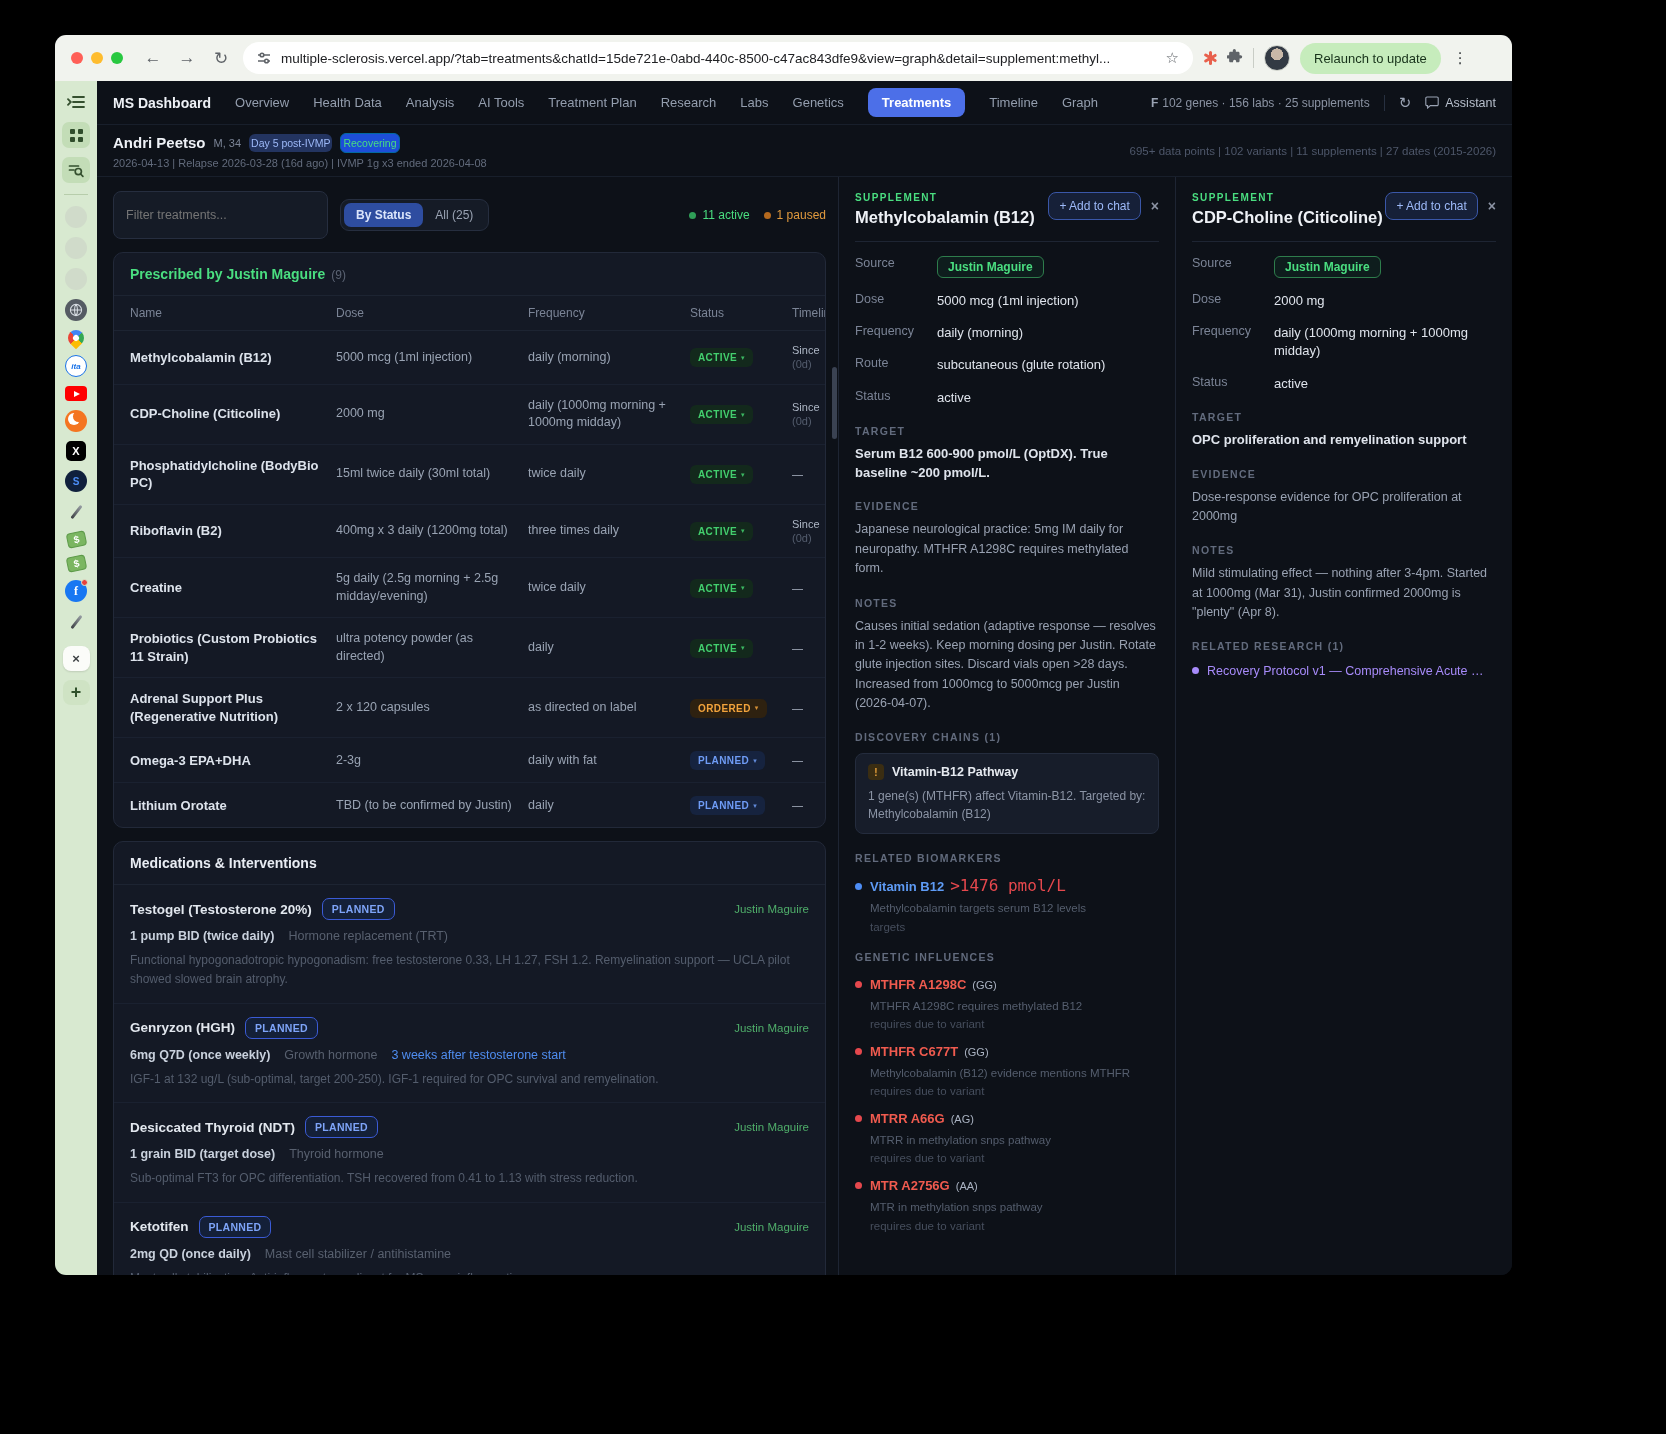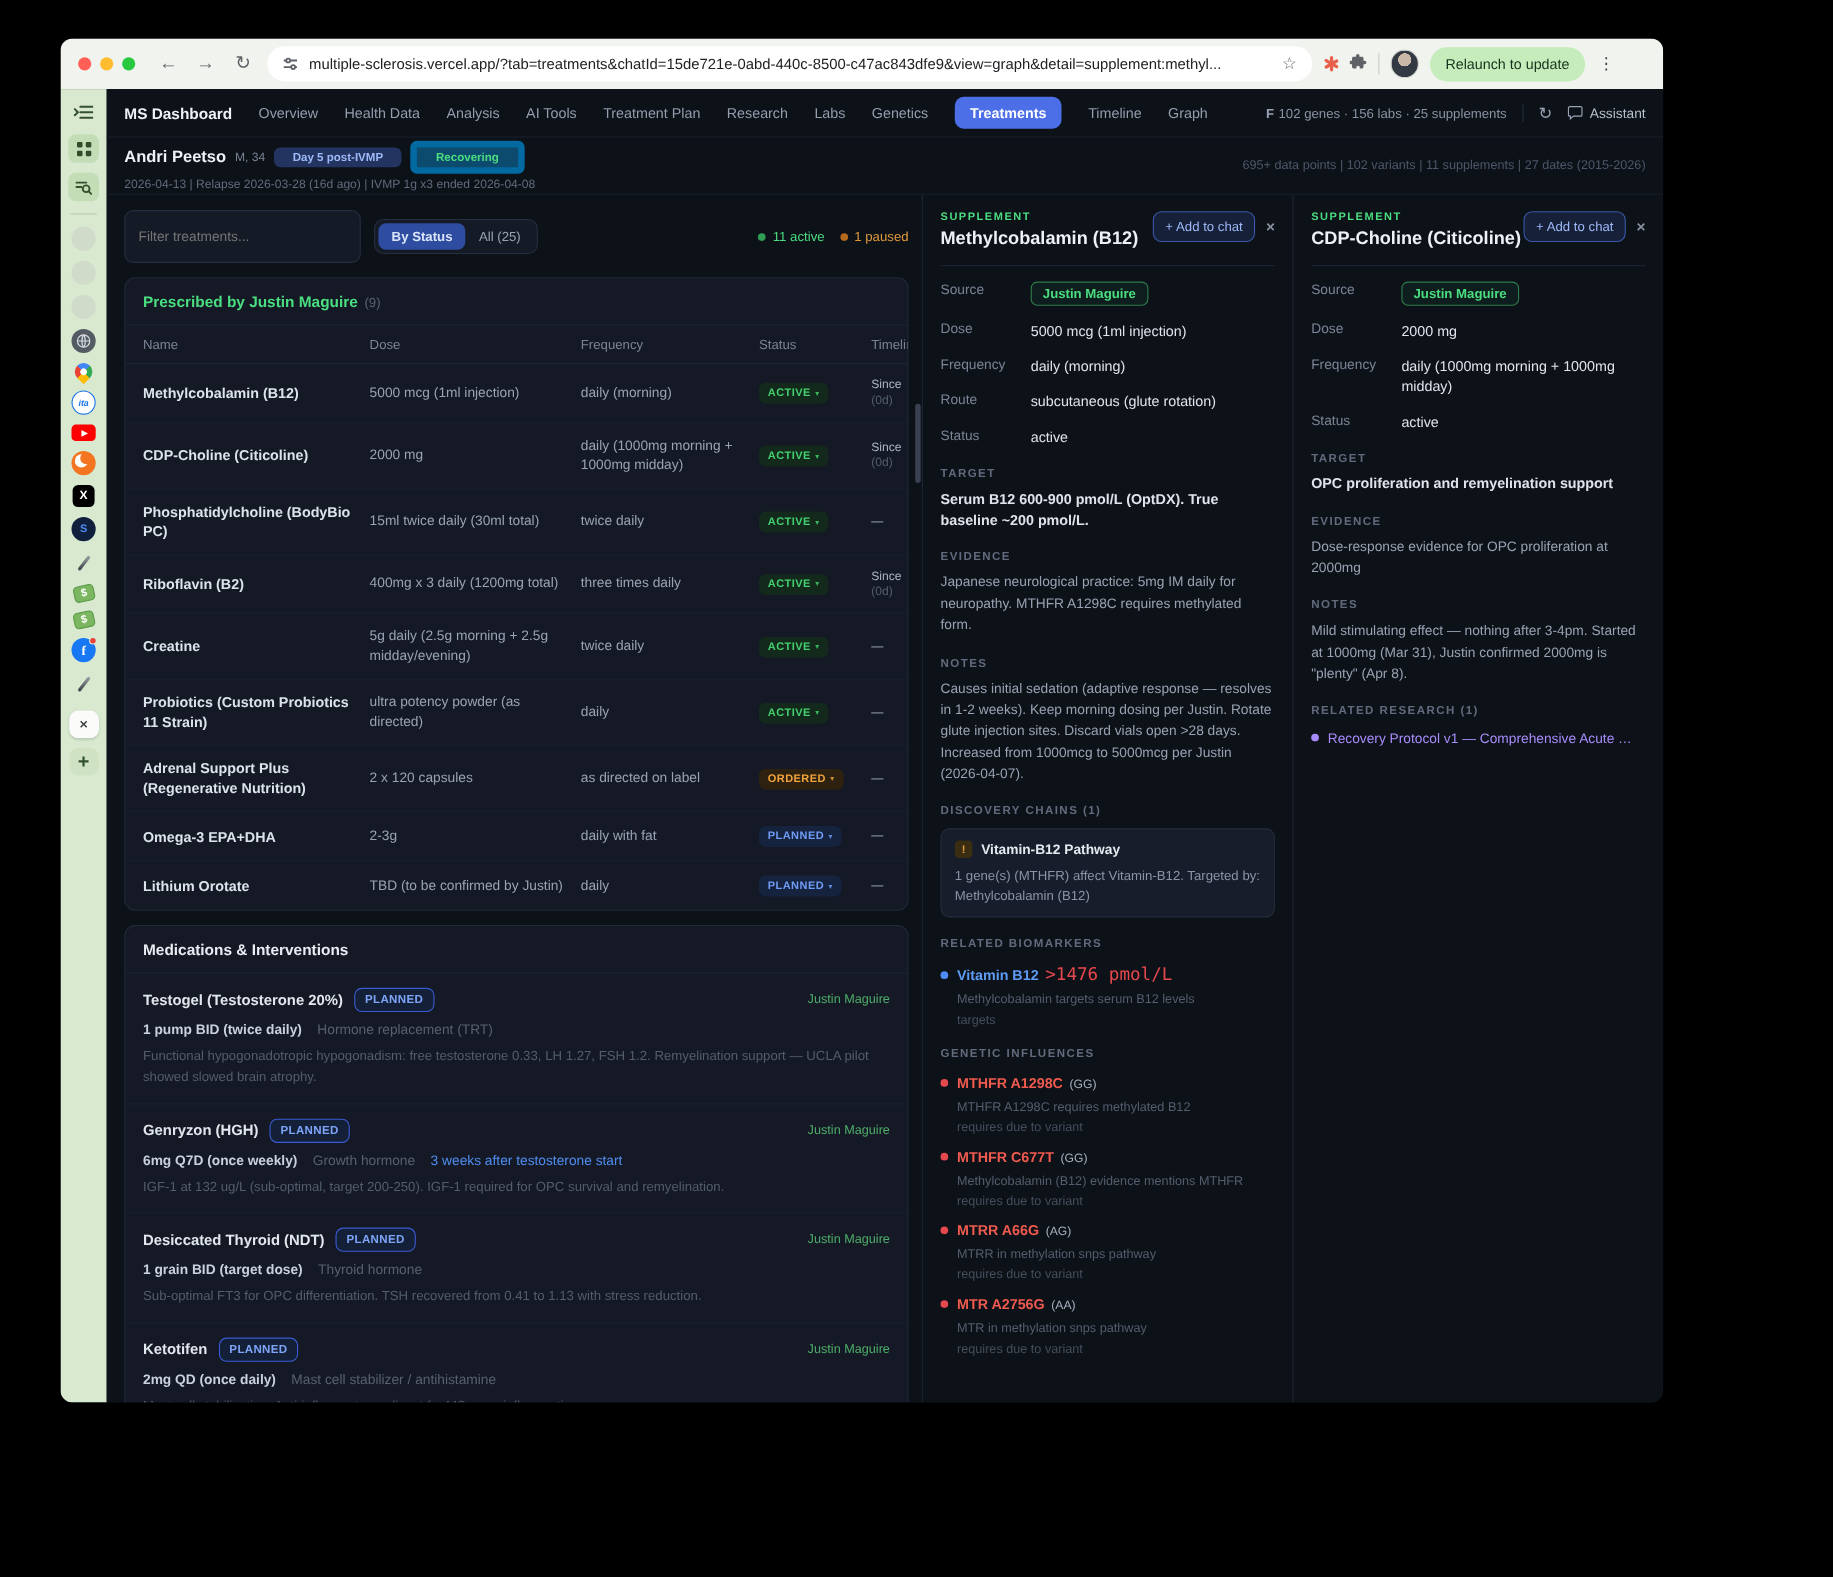--- a/index.html
+++ b/index.html
@@ -69,23 +69,23 @@
   .nav-right { margin-left:auto; display:flex; align-items:center; gap:14px; color:#8b93a3; font-size:12px; white-space:nowrap; }
   .nav-stats b { font-weight:700; color:#9aa3b3; margin-right:4px; }
   .nav-div { width:1px; height:16px; background:#273040; }
   .refresh { font-size:15px; color:#9aa3b3; }
   .assistant { display:flex; align-items:center; gap:6px; color:#b7bfcc; font-size:12.5px; }
 
   .patientbar { height:52px; display:flex; align-items:center; padding:0 16px; border-bottom:1px solid #181f2b; flex:none; }
   .p-left .row1 { display:flex; align-items:center; gap:8px; }
   .p-name { color:#eef1f6; font-weight:700; font-size:15px; }
   .p-meta { color:#7b8496; font-size:11px; }
-  .pb { font-size:10.5px; font-weight:700; padding:3px 17px; border-radius:6px; white-space:nowrap; }
+  .pb { font-size:10.5px; font-weight:400; padding:3px 2px; border-radius:6px; white-space:nowrap; }
   .pb-day { background:#233460; color:#9db9f8; }
-  .pb-rec { background:#0c4a6e; color:#4ade80; border:6px solid #0369a1; }
+  .pb-rec { background:#1d4ed8; color:#4ade80; border:1px solid #0369a1; }
   .p-sub { color:#626b7c; font-size:11px; margin-top:4px; }
   .p-stats { margin-left:auto; color:#4e576a; font-size:11.5px; white-space:nowrap; }
 
   .main { flex:1; display:flex; min-height:0; }
   .col-left { flex:1; min-width:0; padding:14px 12px 0 16px; position:relative; overflow:hidden; }
   .vscroll { position:absolute; right:1px; top:190px; width:5px; height:72px; background:#3a4252; border-radius:3px; }
 
   .filter-row { display:flex; align-items:center; gap:12px; }
   .filter-input { width:215px; height:48px; background:#151b26; border:1px solid #262e3f; border-radius:8px; color:#667084; font-size:12.5px; padding:0 12px; outline:none; }
   .toggle { display:flex; background:#151b26; border:1px solid #262e3f; border-radius:9px; padding:3px; font-size:12px; }

